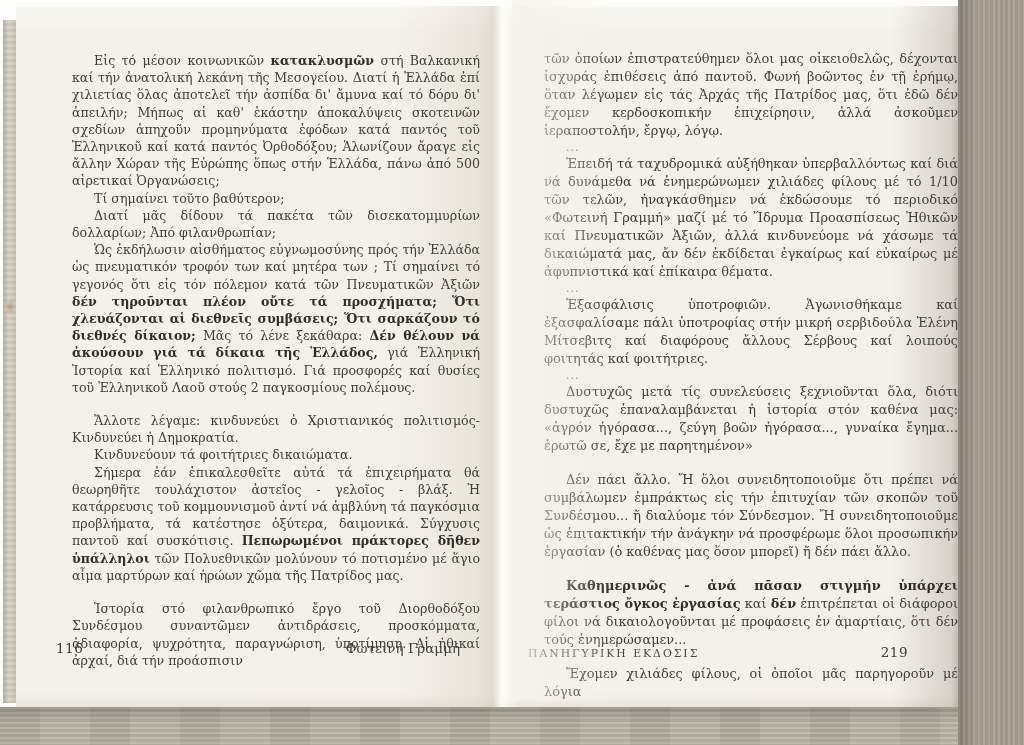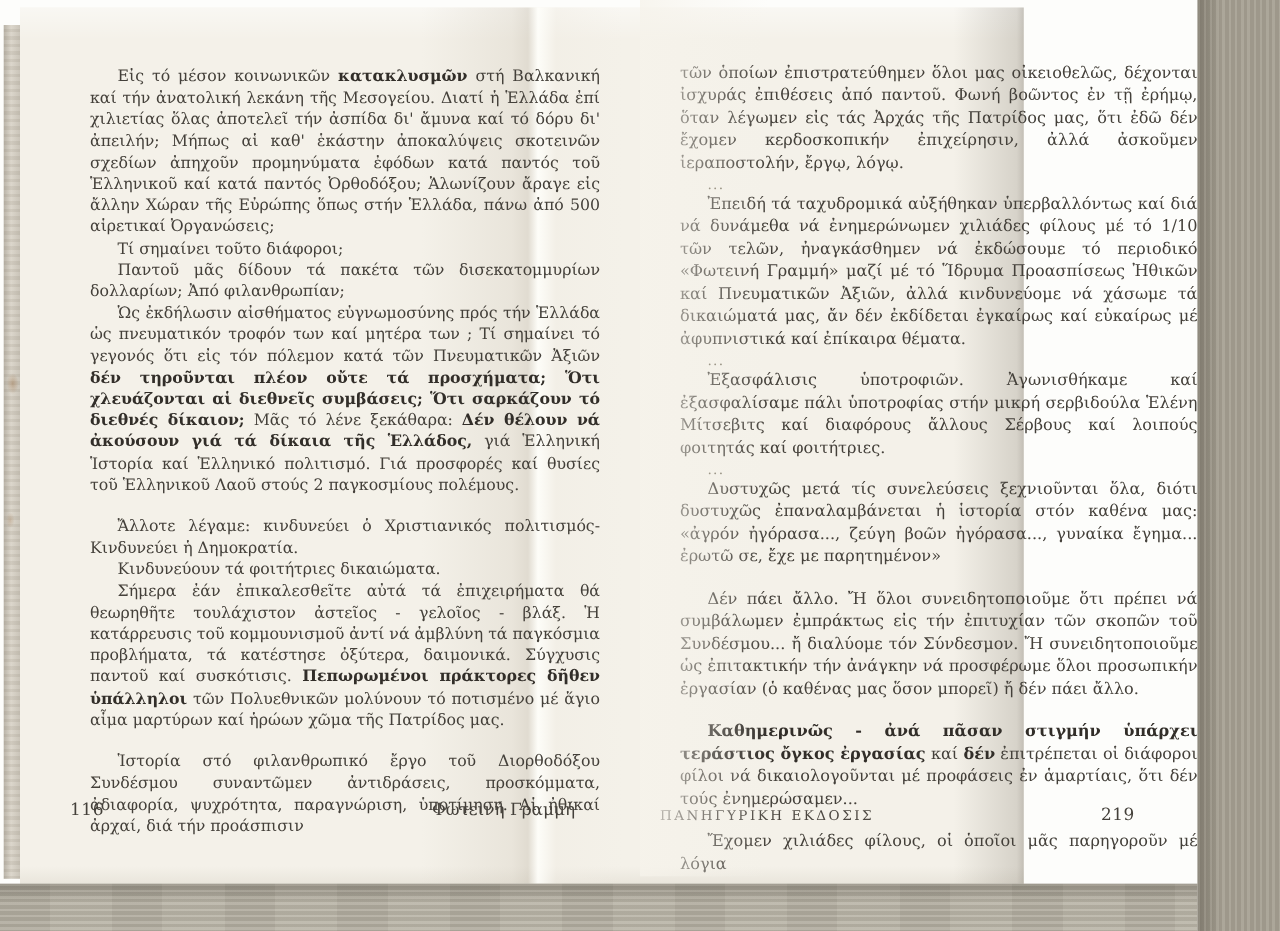--- a/index.html
+++ b/index.html
@@ -3,21 +3,21 @@
 <meta charset="utf-8">
 <title>Φωτεινή Γραμμή</title>
 <style>
   html,body{margin:0;padding:0;}
   body{
     width:1024px;height:745px;position:relative;overflow:hidden;
     background:#fdfdfb;
     font-family:"DejaVu Serif","Liberation Serif",serif;
   }
   .book-spread{
-    position:absolute;left:16px;top:6px;width:803px;height:701px;
+    position:absolute;left:16px;top:6px;width:942px;height:701px;
     background-color:var(--page-bg,#f4f1e9);
     background-image:
       linear-gradient(90deg, rgba(244,241,233,0) 40%, rgba(205,197,182,.28) 49%, rgba(188,179,163,.35) 50.6%, rgba(255,255,251,.85) 51.6%, rgba(240,236,227,.4) 53.4%, rgba(244,241,233,0) 60%),
       linear-gradient(90deg, rgba(0,0,0,0) 93%, rgba(96,88,74,.20) 99.3%, rgba(80,72,60,.30) 100%),
       linear-gradient(180deg, rgba(255,255,255,.45), rgba(255,255,255,0) 26px),
       linear-gradient(0deg, rgba(190,182,166,.20), rgba(190,182,166,0) 14px);
     z-index:1;
   }
   .page-edge-strip{
     position:absolute;left:3px;top:20px;width:13px;height:683px;z-index:2;
@@ -71,22 +71,22 @@
   .running-title.caps{font-size:10.8px;letter-spacing:2px;color:#4c4741;}
 </style>
 </head>
 <body>
 
 <div class="page-edge-strip"></div>
 
 <div class="book-spread">
   <div class="page-text left">
       <p class="para"><span>Εἰς τό μέσον κοινωνικῶν </span><span class="b">κατακλυσμῶν</span><span> στή Βαλκανική καί τήν ἀνατολική λεκάνη τῆς Μεσογείου. Διατί ἡ Ἑλλάδα ἐπί χιλιετίας ὅλας ἀποτελεῖ τήν ἀσπίδα δι' ἄμυνα καί τό δόρυ δι' ἀπειλήν; Μήπως αἱ καθ' ἑκάστην ἀποκαλύψεις σκοτεινῶν σχεδίων ἀπηχοῦν προμηνύματα ἐφόδων κατά παντός τοῦ Ἑλληνικοῦ καί κατά παντός Ὀρθοδόξου; Ἁλωνίζουν ἄραγε εἰς ἄλλην Χώραν τῆς Εὐρώπης ὅπως στήν Ἑλλάδα, πάνω ἀπό 500 αἱρετικαί Ὀργανώσεις;</span></p>
-      <p class="para"><span>Τί σημαίνει  τοῦτο διάφοροι;</span></p>
-      <p class="para"><span>Παντοῦ μᾶς δίδουν τά πακέτα τῶν δισεκατομμυρίων δολλαρίων; Ἀπό φιλανθρωπίαν;</span></p>
+      <p class="para"><span>Τί σημαίνει  τοῦτο βαθύτερον;</span></p>
+      <p class="para"><span>Διατί μᾶς δίδουν τά πακέτα τῶν δισεκατομμυρίων δολλαρίων; Ἀπό φιλανθρωπίαν;</span></p>
       <p class="para"><span>Ὡς ἐκδήλωσιν αἰσθήματος εὐγνωμοσύνης πρός τήν Ἑλλάδα ὡς πνευματικόν τροφόν των καί μητέρα των ; Τί σημαίνει τό γεγονός ὅτι εἰς τόν πόλεμον κατά τῶν Πνευματικῶν Ἀξιῶν </span><span class="b">δέν τηροῦνται πλέον οὔτε τά προσχήματα; Ὅτι χλευάζονται αἱ διεθνεῖς συμβάσεις; Ὅτι σαρκάζουν τό διεθνές δίκαιον;</span><span> Μᾶς τό λένε ξεκάθαρα: </span><span class="b">Δέν θέλουν νά ἀκούσουν γιά τά δίκαια τῆς Ἑλλάδος,</span><span> γιά Ἑλληνική Ἱστορία καί Ἑλληνικό πολιτισμό. Γιά προσφορές καί θυσίες τοῦ Ἑλληνικοῦ Λαοῦ στούς 2 παγκοσμίους πολέμους.</span></p>
       <p class="para gap"><span>Ἄλλοτε λέγαμε: κινδυνεύει ὁ Χριστιανικός πολιτισμός-Κινδυνεύει ἡ Δημοκρατία.</span></p>
       <p class="para"><span>Κινδυνεύουν τά φοιτήτριες δικαιώματα.</span></p>
       <p class="para"><span>Σήμερα ἐάν ἐπικαλεσθεῖτε αὐτά τά ἐπιχειρήματα θά θεωρηθῆτε τουλάχιστον  ἀστεῖος - γελοῖος - βλάξ. Ἡ κατάρρευσις τοῦ κομμουνισμοῦ ἀντί νά ἀμβλύνη τά παγκόσμια προβλήματα, τά κατέστησε ὀξύτερα, δαιμονικά.  Σύγχυσις παντοῦ καί συσκότισις. </span><span class="b">Πεπωρωμένοι πράκτορες δῆθεν ὑπάλληλοι</span><span> τῶν Πολυεθνικῶν μολύνουν τό ποτισμένο μέ ἅγιο αἷμα μαρτύρων καί ἡρώων  χῶμα τῆς Πατρίδος μας.</span></p>
       <p class="para gap"><span>Ἱστορία στό φιλανθρωπικό ἔργο τοῦ Διορθοδόξου Συνδέσμου συναντῶμεν ἀντιδράσεις, προσκόμματα, ἀδιαφορία, ψυχρότητα, παραγνώριση, ὑποτίμηση. Αἱ ἠθικαί ἀρχαί, διά τήν προάσπισιν</span></p>
     </div>
 
   <div class="page-text right">
       <p class="para noindent"><span>τῶν ὁποίων ἐπιστρατεύθημεν ὅλοι μας οἰκειοθελῶς, δέχονται ἰσχυράς ἐπιθέσεις ἀπό παντοῦ. Φωνή βοῶντος ἐν τῇ ἐρήμῳ, ὅταν λέγωμεν εἰς τάς Ἀρχάς τῆς Πατρίδος μας, ὅτι ἐδῶ δέν ἔχομεν κερδοσκοπικήν ἐπιχείρησιν, ἀλλά ἀσκοῦμεν ἱεραποστολήν, ἔργῳ, λόγῳ.</span></p>
       <p class="para dots"><span>...</span></p>

